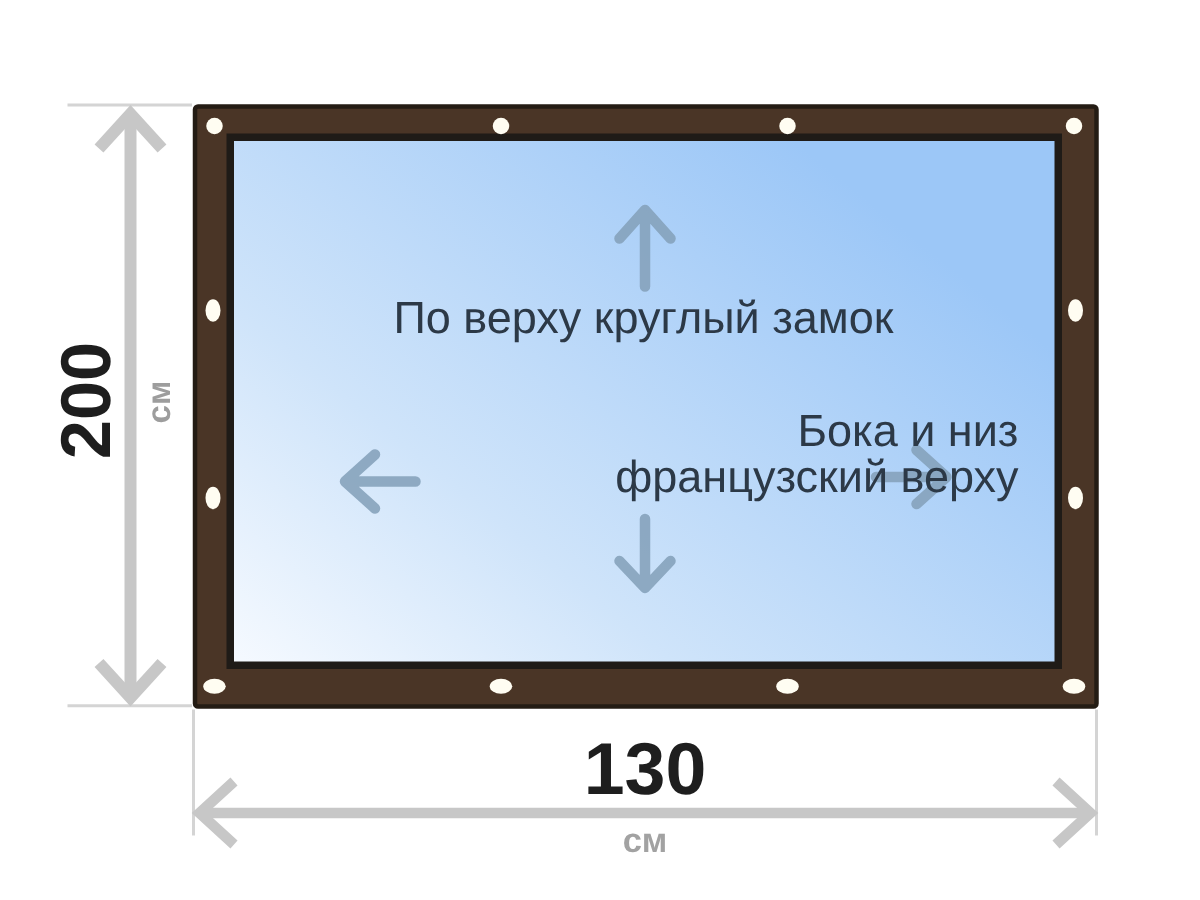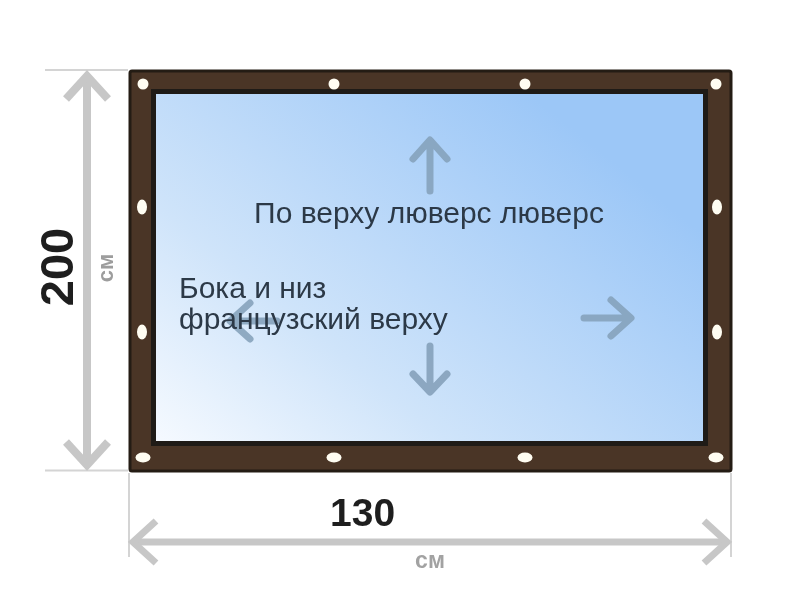--- a/index.html
+++ b/index.html
@@ -11,39 +11,39 @@
   .txt{position:absolute;white-space:nowrap;}
 
   .note-top{
     left:179px;top:196px;width:500px;height:34px;
     font-size:30px;line-height:34px;font-weight:400;
     color:#2c3947;text-align:center;
   }
   .note-mid{
     left:179px;top:272px;width:500px;
     font-size:30px;line-height:31px;font-weight:400;
-    color:#2c3947;text-align:left;
+    color:#2c3947;text-align:right;
   }
 
   .height-value{
     left:-43px;top:237px;width:200px;height:60px;
     transform:rotate(-90deg);
     font-size:47px;line-height:60px;font-weight:700;
     color:#1e1e1e;text-align:center;
   }
   .height-unit{
     left:56px;top:253px;width:100px;height:30px;
     transform:rotate(-90deg);
     font-size:22px;line-height:30px;font-weight:700;
     color:#9d9d9d;text-align:center;
   }
   .width-value{
     left:330px;top:488px;width:200px;height:50px;
-    font-size:39px;line-height:50px;font-weight:700;
-    color:#1e1e1e;text-align:left;
+    font-size:49px;line-height:50px;font-weight:700;
+    color:#1e1e1e;text-align:center;
   }
   .width-unit{
     left:330px;top:549px;width:200px;height:23px;
     font-size:23px;line-height:23px;font-weight:700;
     color:#a2a2a2;text-align:center;
   }
 </style>
 </head>
 <body>
 
@@ -94,21 +94,21 @@
 
     <g>
       <line x1="129" y1="473" x2="129" y2="557" stroke="#d4d4d4" stroke-width="2"></line>
       <line x1="731" y1="473" x2="731" y2="557" stroke="#d4d4d4" stroke-width="2"></line>
       <line x1="136" y1="542" x2="724" y2="542" stroke="#c7c7c7" stroke-width="7"></line>
       <path d="M156 521 L133 542 L156 563" fill="none" stroke="#c7c7c7" stroke-width="7"></path>
       <path d="M704 521 L727 542 L704 563" fill="none" stroke="#c7c7c7" stroke-width="7"></path>
     </g>
   </svg>
 
-  <div class="txt note-top">По верху люверс люверс</div>
+  <div class="txt note-top">По верху круглый замок</div>
 
   <div class="txt note-mid">
     <div>Бока и низ</div>
     <div>французский верху</div>
   </div>
 
   <div class="txt height-value">200</div>
   <div class="txt height-unit">см</div>
 
   <div class="txt width-value">130</div>

